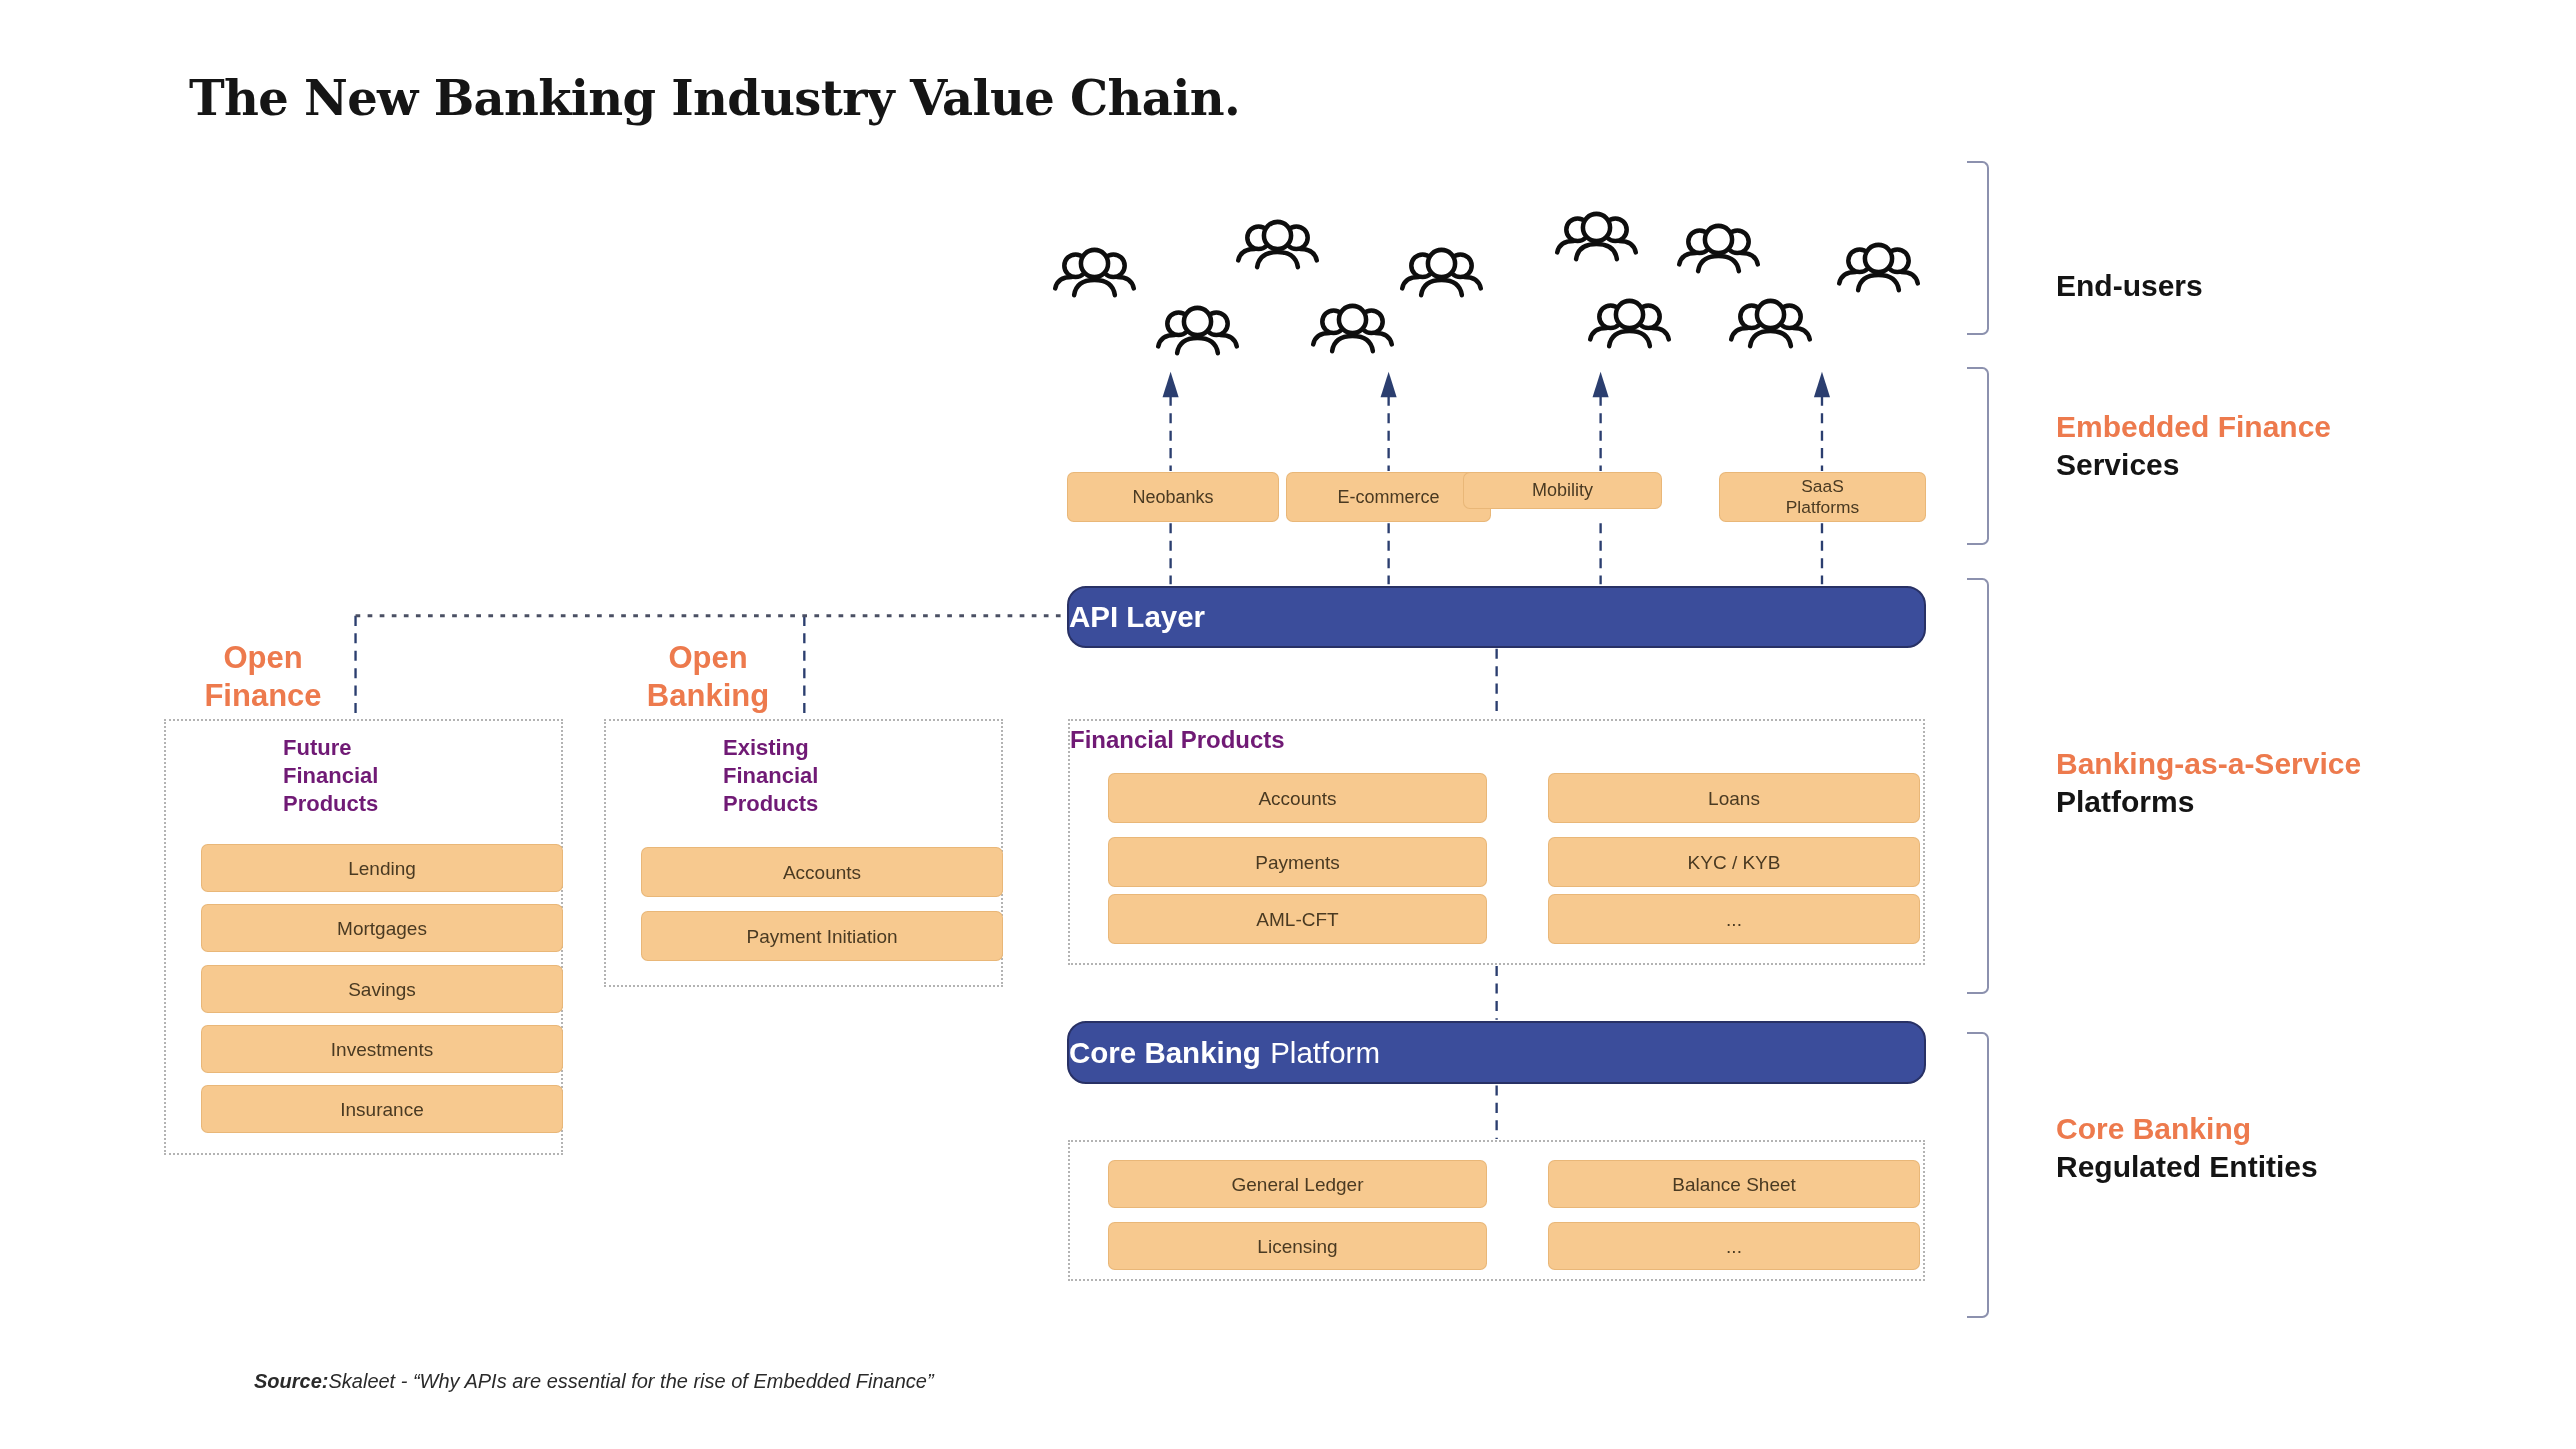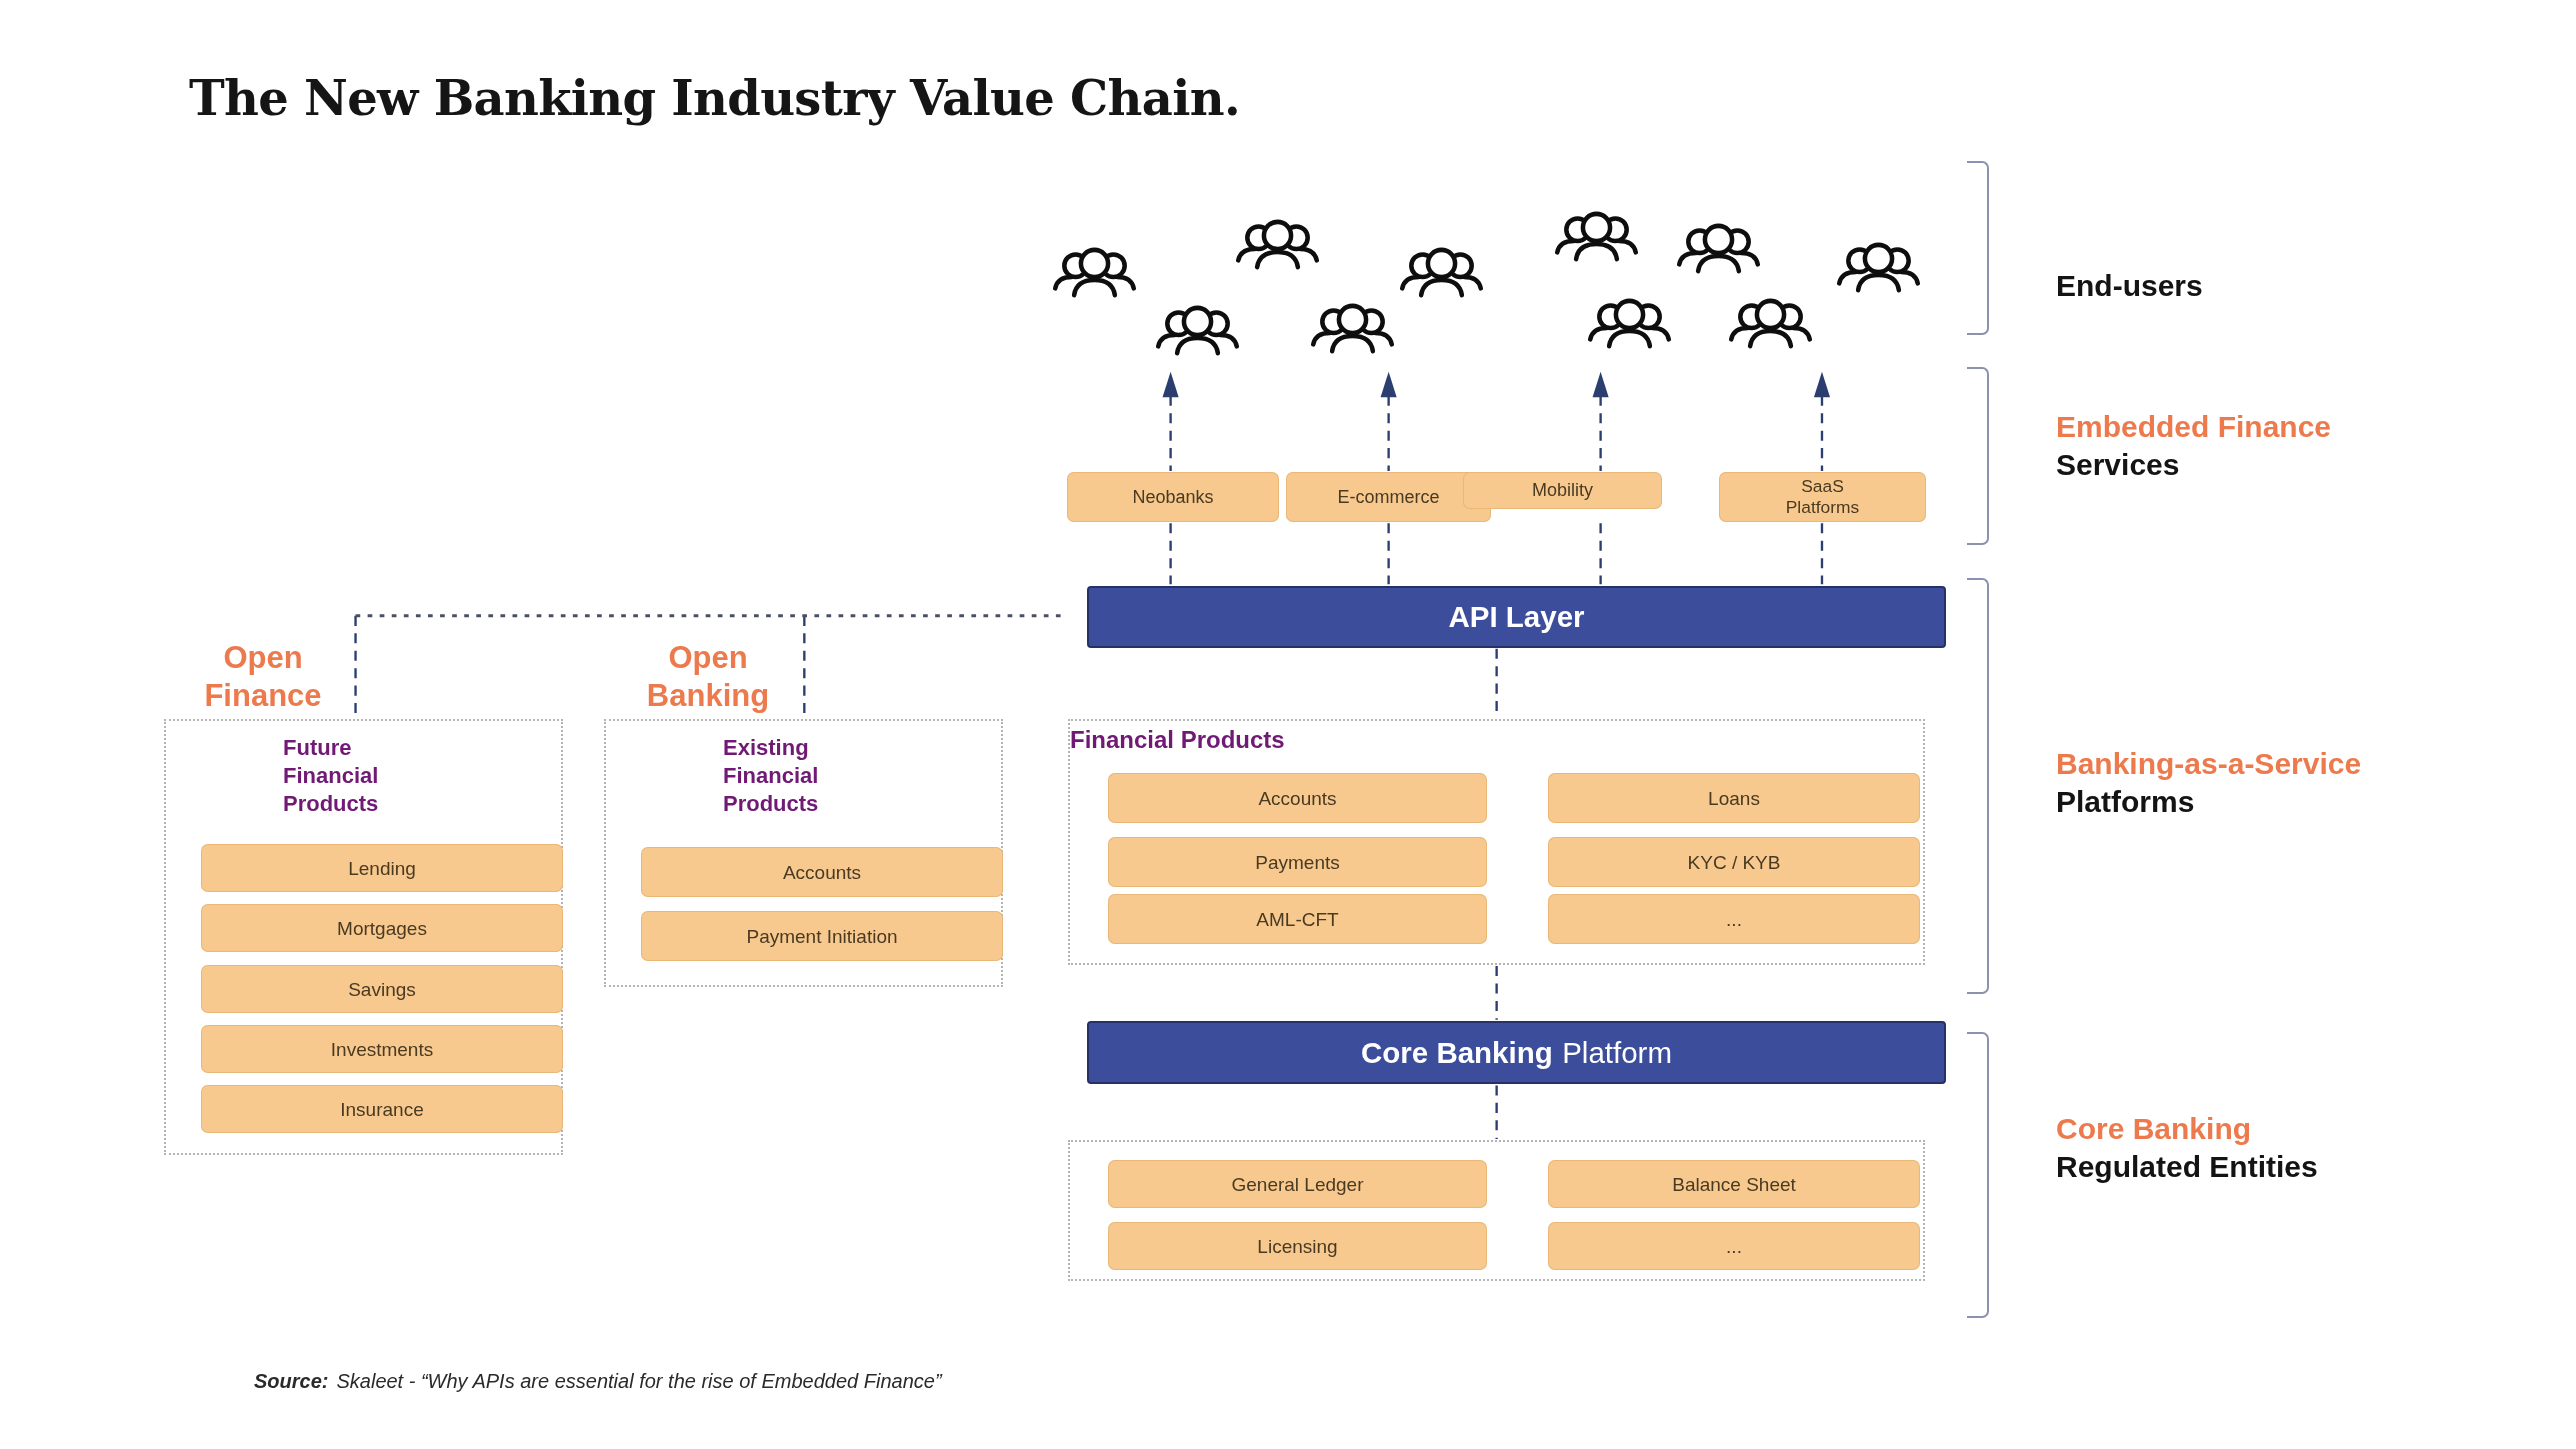--- a/index.html
+++ b/index.html
@@ -25,22 +25,22 @@
   .overlay{position:absolute;left:0;top:0;}
   .ppl{position:absolute;width:83px;height:59px;}
   .obox{
     position:absolute;background:var(--box-orange);border:1.3px solid rgba(190,130,50,0.25);
     border-radius:6.7px;display:flex;align-items:center;justify-content:center;
     font-size:19px;line-height:21px;color:var(--box-text);text-align:center;box-sizing:border-box;
   }
   .svc{font-size:18px;}
   .navybar{
     position:absolute;background:var(--navy);border:2px solid var(--navy-border);
-    border-radius:4px;display:flex;align-items:center;justify-content:center;
-    color:#ffffff;box-sizing:border-box;margin-left:20px;
+    border-radius:19px;display:flex;align-items:center;
+    color:#ffffff;box-sizing:border-box;
   }
   .navybar .bold{font-weight:bold;font-size:29.5px;}
   .navybar .reg{font-weight:normal;font-size:29.5px;margin-left:9.4px;}
   .dottedbox{position:absolute;border:2px dotted var(--dot-border);box-sizing:border-box;}
   .boxheading{
     position:absolute;left:0;right:0;font-weight:bold;color:#701a75;
   }
   .fp-heading{top:5.4px;font-size:24px;}
   .col-heading{top:13.4px;font-size:22px;line-height:28px;margin:0 auto;width:161px;}
   .inbox{position:absolute;margin-left:16px;}
@@ -50,21 +50,21 @@
   }
   .bracket{
     position:absolute;left:1967px;width:21.5px;
     border:2px solid var(--bracket);border-left:none;border-radius:0 6.7px 6.7px 0;
     box-sizing:border-box;
   }
   .rlabel{position:absolute;left:2056px;font-weight:bold;font-size:30px;line-height:38px;color:#141414;white-space:nowrap;}
   .rlabel .accent{display:block;color:var(--orange-text);}
   .rlabel .rest{display:block;}
   .source{position:absolute;left:254px;top:1370px;font-style:italic;font-size:20px;color:#2a2a2a;white-space:nowrap;}
-  .source .prefix{font-weight:bold;margin-right:8px;}
+  .source .prefix{font-weight:bold;}
 </style>
 </head>
 <body>
 
 <div class="canvas">
 
   <svg width="0" height="0" style="position:absolute" aria-hidden="true">
     <defs>
       <symbol id="ppl-icon" viewBox="0 0 110 78">
         <g stroke="#0e0e0e" stroke-width="6" fill="none" stroke-linecap="round">

